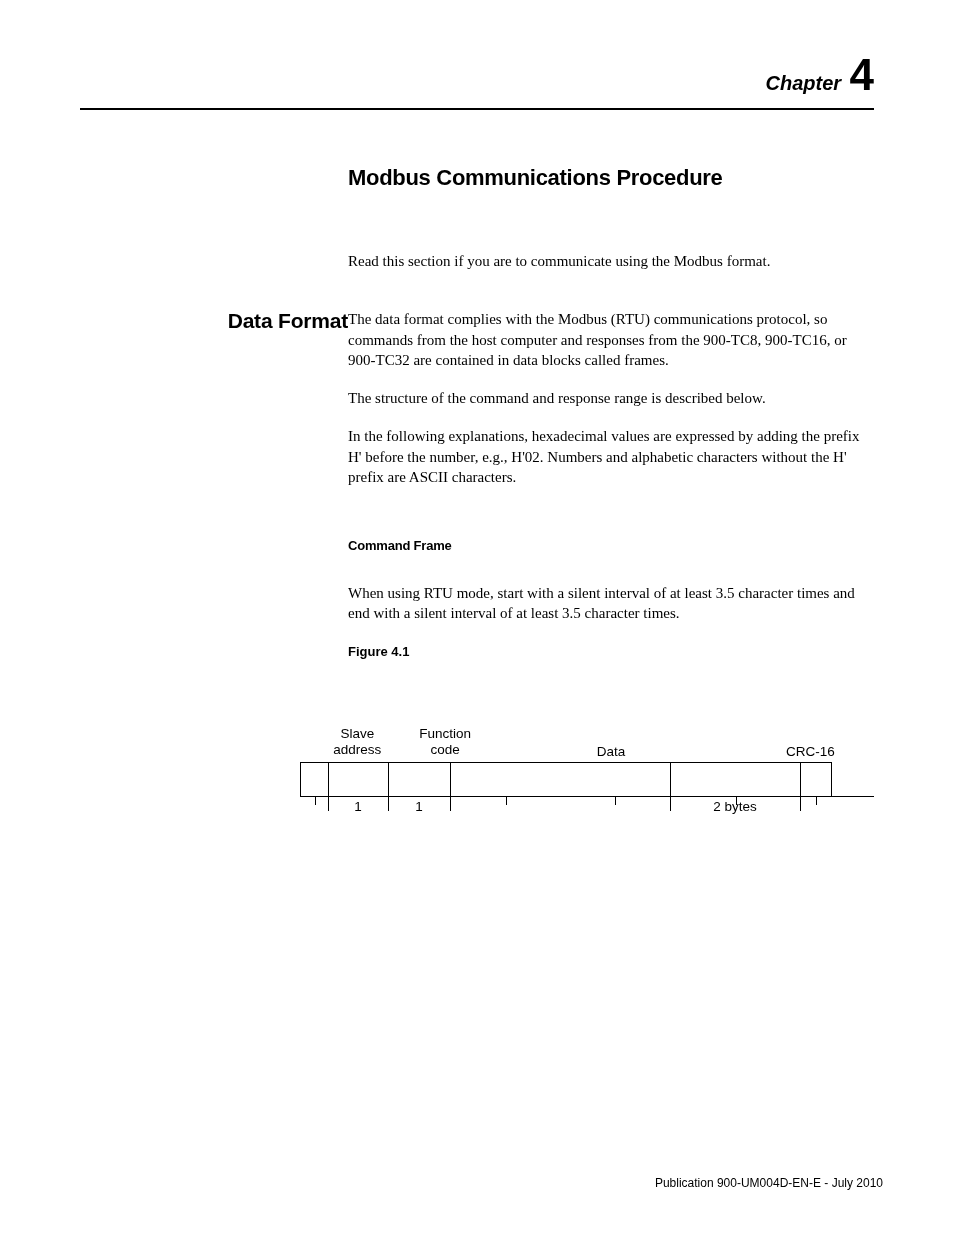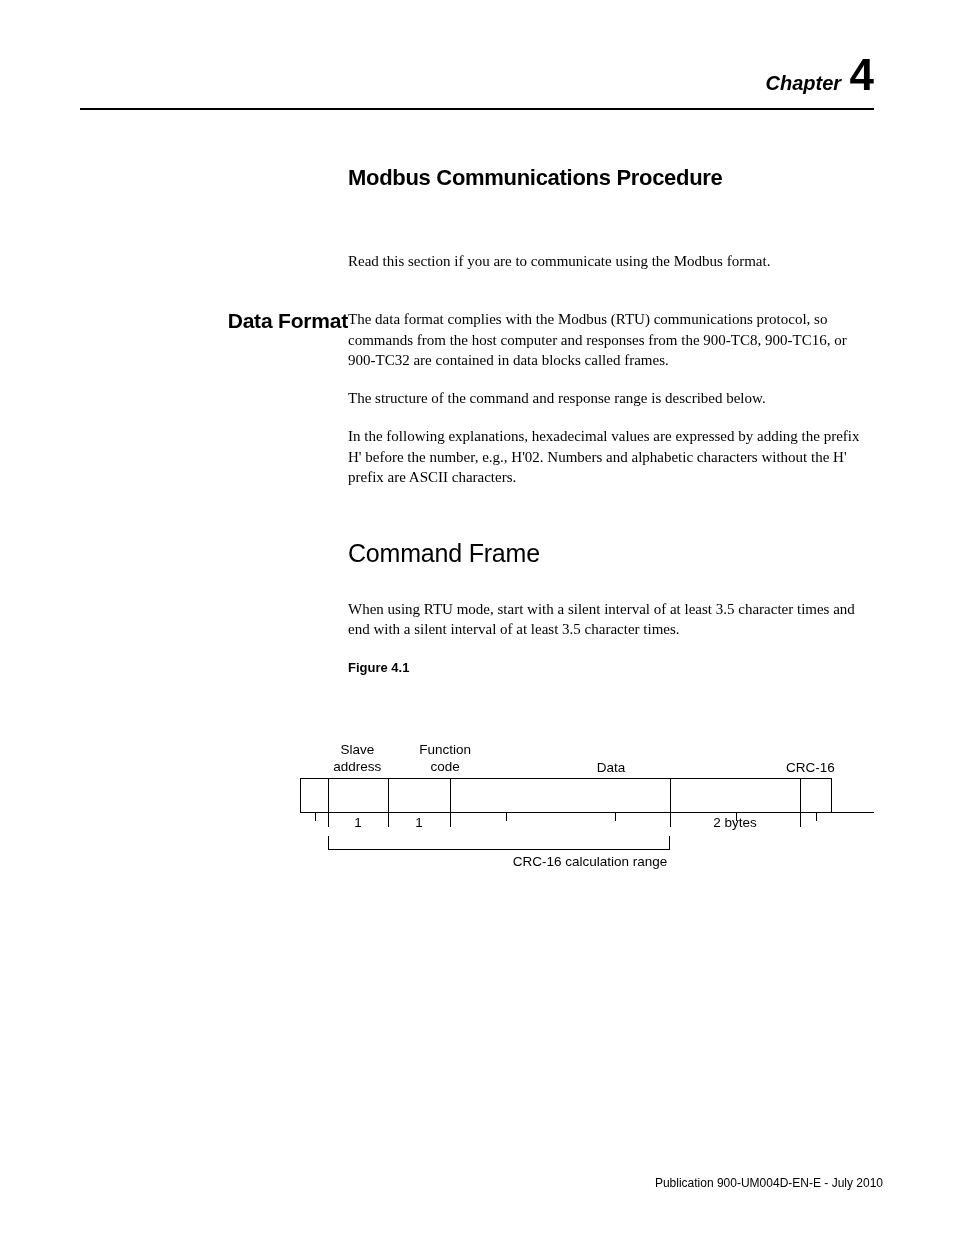--- a/index.html
+++ b/index.html
@@ -69,22 +69,22 @@
       font-weight: bold;
       font-size: 21px;
       letter-spacing: -0.2px;
       text-align: right;
     }
     .body-para {
       margin-bottom: 18px;
     }
     .subsection-heading {
       font-family: 'Arial Narrow', Arial, sans-serif;
-      font-weight: normal;
-      font-size: 25px;
+      font-weight: bold;
+      font-size: 13px;
       margin-top: 50px;
       margin-bottom: 28px;
       letter-spacing: -0.2px;
     }
     .figure-label {
       font-family: Arial, sans-serif;
       font-weight: bold;
       font-size: 13px;
       margin-top: 20px;
       margin-bottom: 31px;
@@ -247,20 +247,16 @@
     </div>
 
     <div class="diagram-bottom">
       <div class="bot-spacer"></div>
       <div class="bot-1a">1</div>
       <div class="bot-1b">1</div>
       <div class="bot-data"></div>
       <div class="bot-crc">2 bytes</div>
     </div>
 
-    <div class="crc-range-row">
-      <div class="crc-range-bracket"></div>
-      <div class="crc-range-label">CRC-16 calculation range</div>
-    </div>
   </div>
 </div>
 
 <div class="footer">Publication 900-UM004D-EN-E - July 2010</div>
 
 </body></html>

